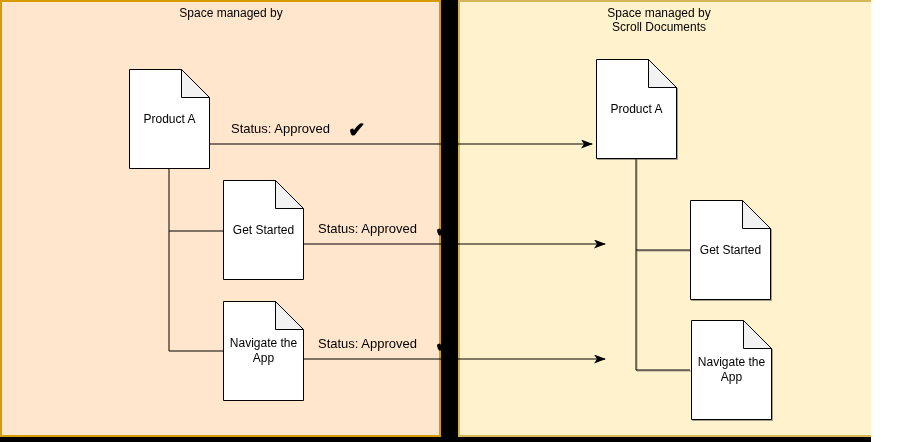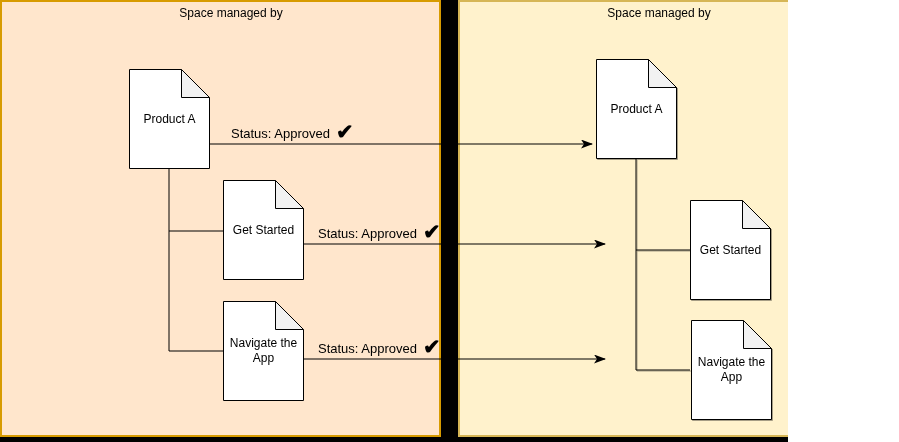--- a/index.html
+++ b/index.html
@@ -3,21 +3,21 @@
 <meta charset="utf-8">
 <style>
   html,body{margin:0;padding:0;}
   body{
     font-family:"Liberation Sans", sans-serif;
     color:var(--text,#000);
     background:#fff;
   }
   .canvas{
     position:relative;
-    width:788px;height:442px;
+    width:871px;height:442px;
     background:var(--divider,#000);
     overflow:hidden;
   }
   .panel{
     position:absolute;top:0;
     width:441px;height:437px;
     box-sizing:border-box;
   }
   .panel-left{
     left:0;
@@ -53,21 +53,21 @@
   .shadowed-lines{
     filter:drop-shadow(1.5px 1.5px 0.5px rgba(0,0,0,0.35));
   }
   .doc-label{
     position:absolute;left:4px;right:4px;top:0;bottom:0;
     display:flex;align-items:center;justify-content:center;
     text-align:center;font-size:12px;line-height:15px;
   }
   .status{
     position:absolute;height:24px;
-    display:flex;align-items:center;gap:6px;
+    display:flex;gap:18px;
     font-size:13px;white-space:nowrap;
   }
   .check{
     font-size:21px;font-weight:bold;line-height:1;
     position:relative;top:-2px;
   }
 </style>
 </head>
 <body style="--left-fill: #FFE6CC; --left-stroke: #D79B00; --right-fill: #FFF2CC; --right-stroke: #D6B656; --divider: #000000; --doc-fill: #FFFFFF; --doc-stroke: #000000; --fold-fill: #F2F2F2; --text: #000000;">
 
@@ -76,20 +76,21 @@
   <div class="divider"></div>
 
   <div class="panel panel-left"></div>
   <div class="panel-title left">
     <div>Space managed by</div>
   </div>
 
   <div class="panel panel-right"></div>
   <div class="panel-title right">
     <div>Space managed by</div>
+    <div>Scroll Documents</div>
   </div>
 
   <svg class="overlay" width="899" height="442">
     <defs>
       <marker id="arrowhead" markerWidth="12" markerHeight="9" viewBox="0 0 12 9" refX="11" refY="4.5" orient="auto">
         <path d="M0,0 L12,4.5 L0,9 L3,4.5 Z" fill="#000"></path>
       </marker>
     </defs>
     <g stroke="#000" fill="none" stroke-width="1">
       <path d="M169,169 L169,351 M169,231 L223,231 M169,351 L223,351"></path>

